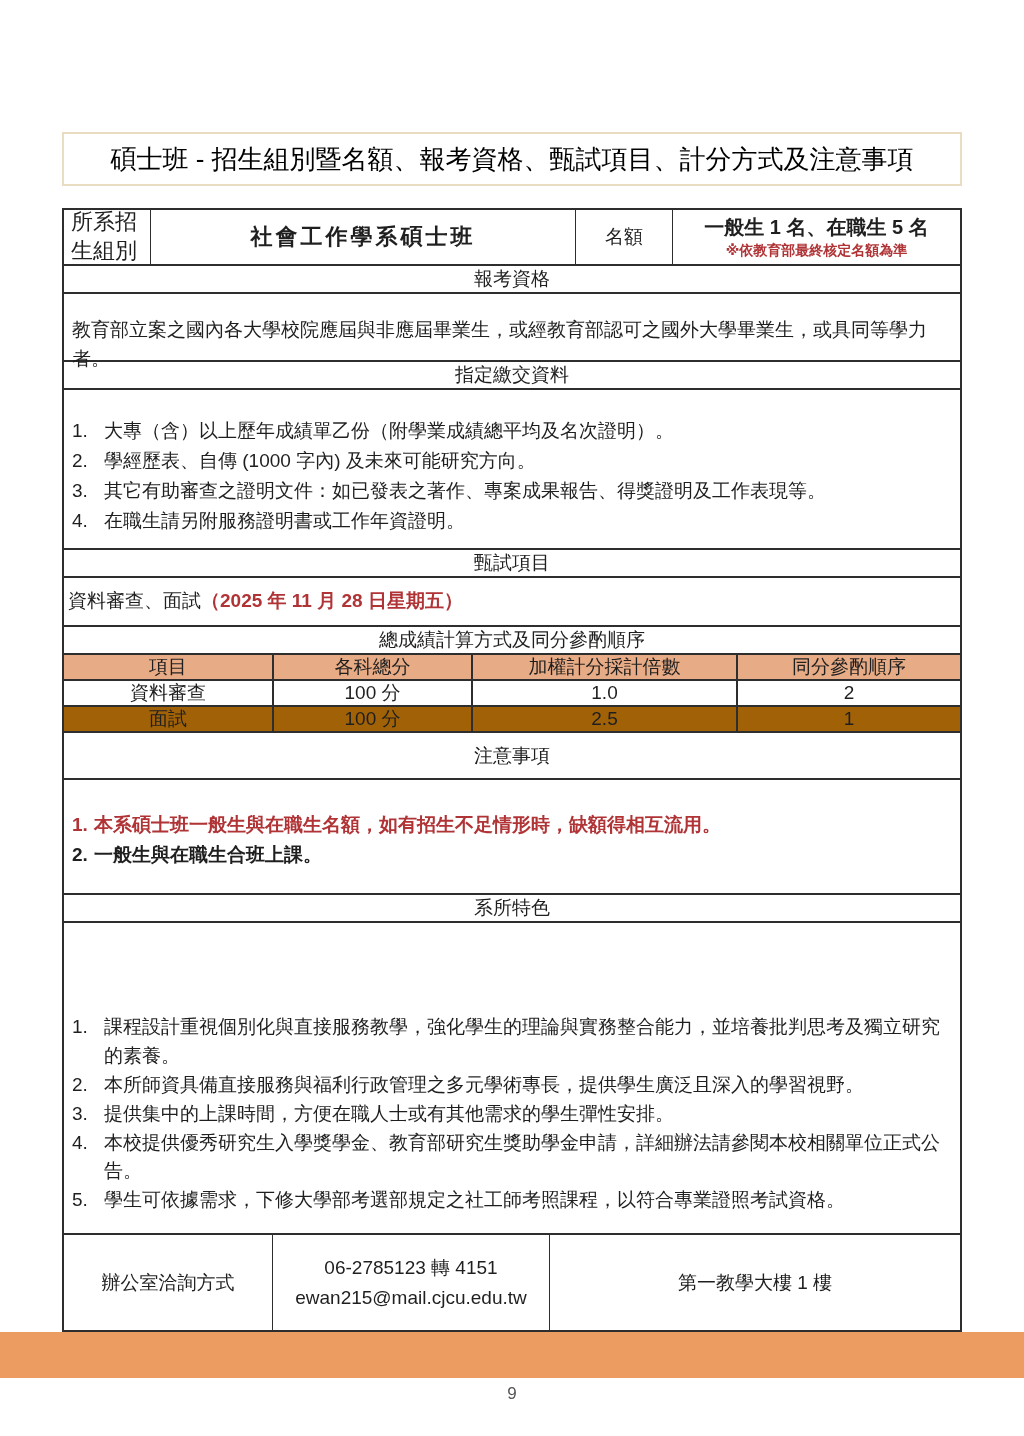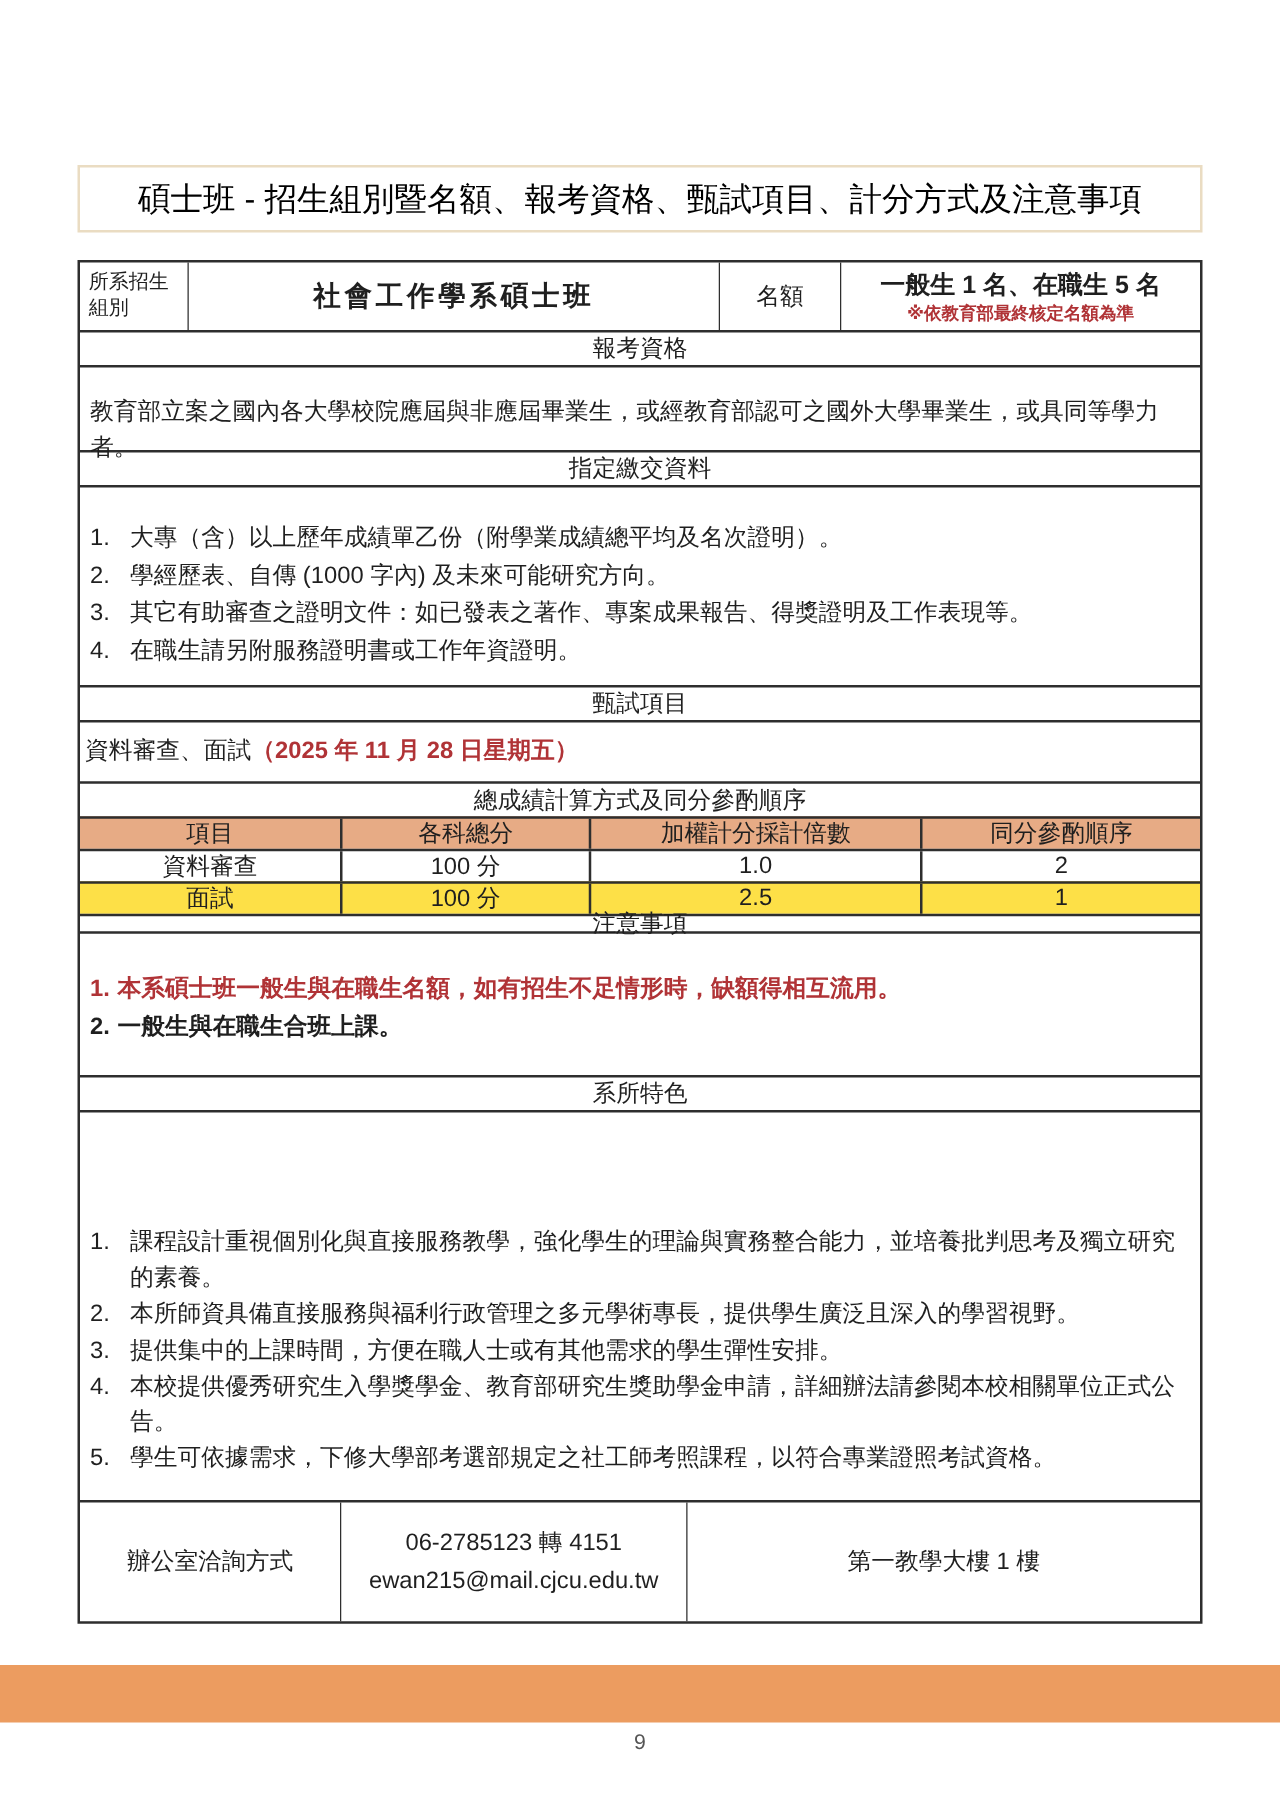--- a/index.html
+++ b/index.html
@@ -47,21 +47,21 @@
     justify-content: center;
     font-size: 19px;
   }
   
   .top-row { height: 54px; }
   .top-row > div + div { border-left: 1px solid #2e2e2e; }
   .c-group {
     width: 86px;
     display: flex; align-items: center; justify-content: center;
     text-align: left;
-    font-size: 16px;
+    font-size: 22px;
     line-height: 1.3;
     padding: 2px 7px;
   }
   .c-prog {
     flex: 1;
     display: flex; align-items: center; justify-content: center;
     font-weight: bold;
     font-size: 22px;
     letter-spacing: 3px;
   }
@@ -190,29 +190,29 @@
           <div class="s-c1">各科總分</div>
           <div class="s-c2">加權計分採計倍數</div>
           <div class="s-c3">同分參酌順序</div>
         </div>
         <div class="s-row">
           <div class="s-c0">資料審查</div>
           <div class="s-c1">100 分</div>
           <div class="s-c2">1.0</div>
           <div class="s-c3">2</div>
         </div>
-        <div class="s-row" style="background-color: #fde047;">
+        <div class="s-row" style="background-color: #a16207;">
           <div class="s-c0">面試</div>
           <div class="s-c1">100 分</div>
           <div class="s-c2">2.5</div>
           <div class="s-c3">1</div>
         </div>
       </div>
 
-      <div class="sec-h" style="height:14px;">注意事項</div>
+      <div class="sec-h" style="height:47px;">注意事項</div>
       <div class="sec-c notes">
         <div class="li" style="color: rgb(176, 51, 54);">
           <span class="num">1.</span>
           <span class="txt">本系碩士班一般生與在職生名額，如有招生不足情形時，缺額得相互流用。</span>
         </div>
         <div class="li" style="color: rgb(31, 31, 31);">
           <span class="num">2.</span>
           <span class="txt">一般生與在職生合班上課。</span>
         </div>
       </div>

